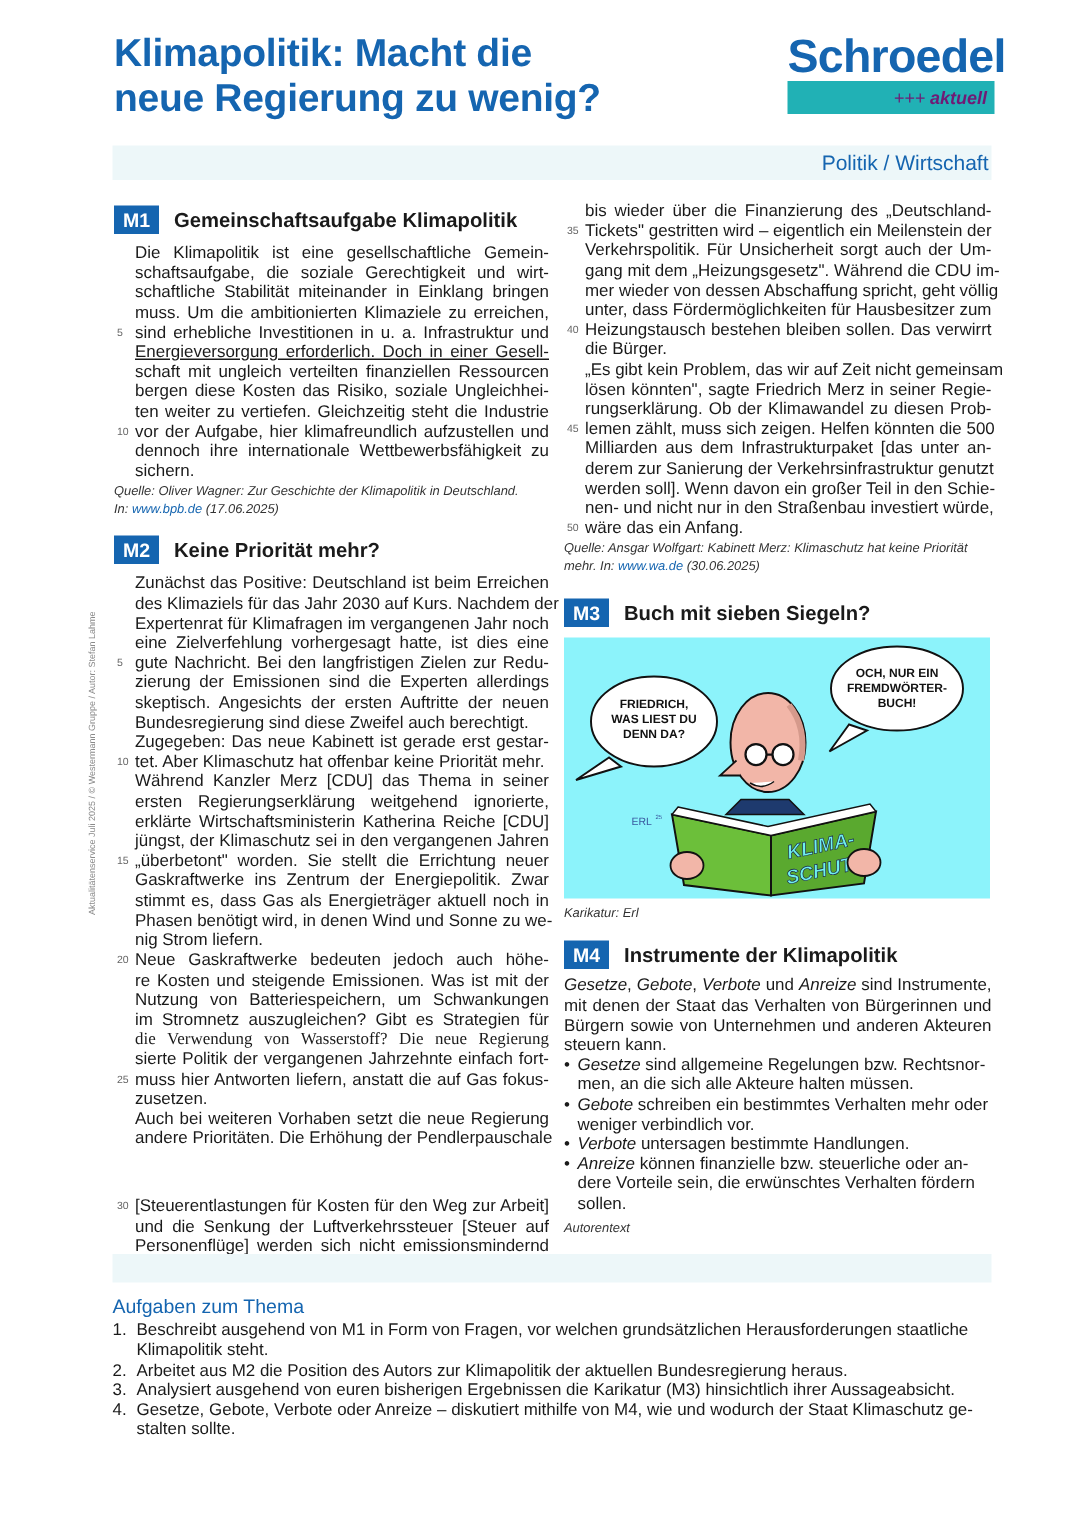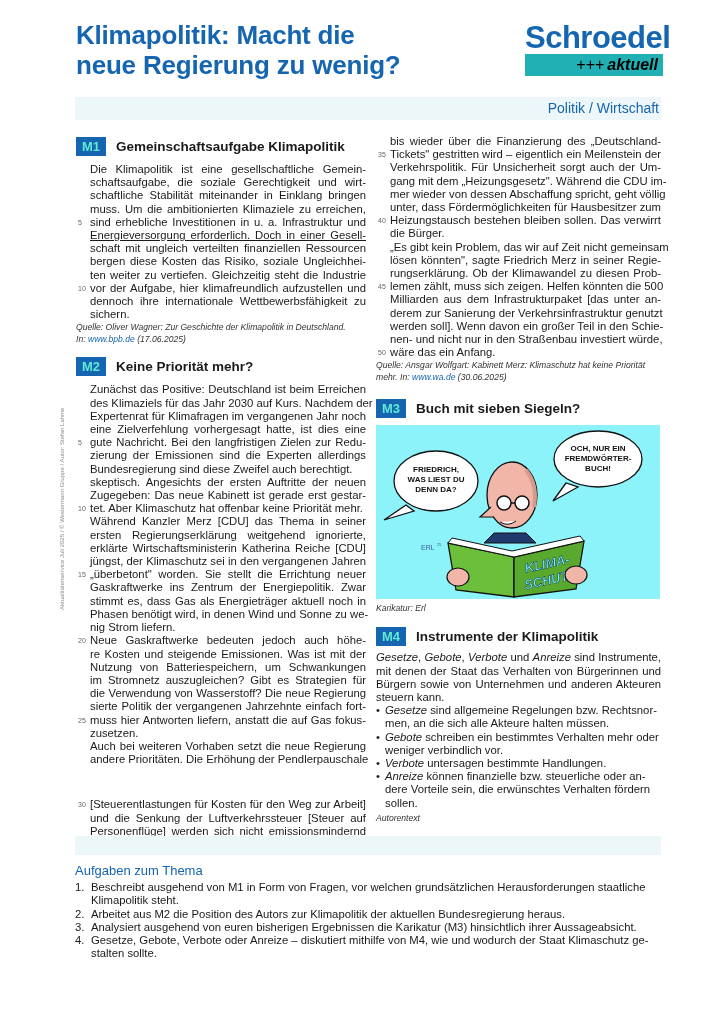--- a/index.html
+++ b/index.html
@@ -8,40 +8,40 @@
 
     .title {
       position: absolute; left: 76px; top: 20px; width: 420px;
       font-family: "Liberation Sans", sans-serif; font-size: 26px; line-height: 30px;
       color: #1565b0; letter-spacing: -0.2px;
     }
     .title span { display: block; }
 
     .logo { position: absolute; left: 525px; top: 22px; width: 138px; }
     .logo-brand { font-size: 31px; font-weight: bold; color: #1565b0; line-height: 31px; text-align: right; letter-spacing: -0.5px; }
-    .logo-bar { margin-top: 1px; background: #21b1b5; color: #000000; height: 22px; text-align: right; padding-right: 5px; font-size: 16px; line-height: 22px; font-style: italic; font-weight: bold; }
+    .logo-bar { margin-top: 1px; background: #21b1b5; color: #701a75; height: 22px; text-align: right; padding-right: 5px; font-size: 12px; line-height: 22px; font-style: italic; font-weight: bold; }
     .logo-bar .plus { font-style: normal; font-weight: normal; margin-right: 3px; }
 
     .subject-bar {
       position: absolute; left: 75px; top: 97px; width: 586px; height: 23px;
       background: #edf7f9; color: #1565b0; font-size: 14px; line-height: 23px; text-align: right; padding-right: 2px;
     }
 
     .vertical-credit {
       position: absolute; left: 57px; top: 610px; width: 260px; height: 10px;
       transform: rotate(-90deg); transform-origin: 0 0;
       font-size: 6px; color: #8a8a8a; white-space: nowrap; line-height: 10px;
     }
 
     .col { position: absolute; }
     .col-left { left: 76px; width: 290px; }
     .col-right { left: 376px; width: 285px; }
 
     .m-head { display: flex; align-items: center; height: 19px; }
-    .m-badge { background: #1565b0; color: #5eead4; font-weight: bold; font-size: 13px; width: 30px; height: 19px; line-height: 19px; text-align: center; margin-right: 10px; }
+    .m-badge { background: #1565b0; color: #ffffff; font-weight: bold; font-size: 13px; width: 30px; height: 19px; line-height: 19px; text-align: center; margin-right: 10px; }
     .m-title { font-weight: bold; font-size: 13.5px; color: #1a1a1a; }
 
     .text { position: relative; font-size: 11.3px; line-height: 13.2px; text-align: justify; hyphens: manual; }
     .lines { padding-left: 14px; }
     .ln { position: absolute; left: -12px; font-size: 7px; color: #666; line-height: 13.2px; }
     .source { font-size: 8.6px; font-style: italic; line-height: 11.5px; color: #333; margin-top: 1px; }
     .source .link { color: #1565b0; }
 
     .cartoon { margin-top: 7px; width: 284px; height: 174px; background: #8cf3fb; position: relative; overflow: hidden; }
     .caption { font-size: 8.6px; font-style: italic; color: #333; margin-top: 4px; }
@@ -113,38 +113,38 @@
       <span class="m-badge">M2</span>
       <span class="m-title">Keine Priorität mehr?</span>
     </div>
     <div class="text lines" style="margin-top:7px;" id="m2-body">
         <div style="position: relative; white-space: nowrap; text-align: justify; text-align-last: justify;"><span>Zunächst das Positive: Deutschland ist beim Erreichen</span></div>
         <div style="position: relative; white-space: nowrap; text-align: justify; text-align-last: justify;"><span>des Klimaziels für das Jahr 2030 auf Kurs. Nachdem der</span></div>
         <div style="position: relative; white-space: nowrap; text-align: justify; text-align-last: justify;"><span>Expertenrat für Klimafragen im vergangenen Jahr noch</span></div>
         <div style="position: relative; white-space: nowrap; text-align: justify; text-align-last: justify;"><span>eine Zielverfehlung vorhergesagt hatte, ist dies eine</span></div>
         <div style="position: relative; white-space: nowrap; text-align: justify; text-align-last: justify;"><span>gute Nachricht. Bei den langfristigen Zielen zur Redu-</span><span class="ln" style="top: 0px;">5</span></div>
         <div style="position: relative; white-space: nowrap; text-align: justify; text-align-last: justify;"><span>zierung der Emissionen sind die Experten allerdings</span></div>
+        <div style="position: relative; white-space: nowrap; text-align: justify; text-align-last: justify;"><span>skeptisch. Angesichts der ersten Auftritte der neuen</span></div>
         <div style="position: relative; white-space: nowrap; text-align: justify; text-align-last: left;"><span>Bundesregierung sind diese Zweifel auch berechtigt.</span></div>
-        <div style="position: relative; white-space: nowrap; text-align: justify; text-align-last: justify;"><span>skeptisch. Angesichts der ersten Auftritte der neuen</span></div>
         <div style="position: relative; white-space: nowrap; text-align: justify; text-align-last: justify;"><span>Zugegeben: Das neue Kabinett ist gerade erst gestar-</span></div>
         <div style="position: relative; white-space: nowrap; text-align: justify; text-align-last: left;"><span>tet. Aber Klimaschutz hat offenbar keine Priorität mehr.</span><span class="ln" style="top: 0px;">10</span></div>
         <div style="position: relative; white-space: nowrap; text-align: justify; text-align-last: justify;"><span>Während Kanzler Merz [CDU] das Thema in seiner</span></div>
         <div style="position: relative; white-space: nowrap; text-align: justify; text-align-last: justify;"><span>ersten Regierungserklärung weitgehend ignorierte,</span></div>
         <div style="position: relative; white-space: nowrap; text-align: justify; text-align-last: justify;"><span>erklärte Wirtschaftsministerin Katherina Reiche [CDU]</span></div>
         <div style="position: relative; white-space: nowrap; text-align: justify; text-align-last: justify;"><span>jüngst, der Klimaschutz sei in den vergangenen Jahren</span></div>
         <div style="position: relative; white-space: nowrap; text-align: justify; text-align-last: justify;"><span>„überbetont" worden. Sie stellt die Errichtung neuer</span><span class="ln" style="top: 0px;">15</span></div>
         <div style="position: relative; white-space: nowrap; text-align: justify; text-align-last: justify;"><span>Gaskraftwerke ins Zentrum der Energiepolitik. Zwar</span></div>
         <div style="position: relative; white-space: nowrap; text-align: justify; text-align-last: justify;"><span>stimmt es, dass Gas als Energieträger aktuell noch in</span></div>
         <div style="position: relative; white-space: nowrap; text-align: justify; text-align-last: justify;"><span>Phasen benötigt wird, in denen Wind und Sonne zu we-</span></div>
         <div style="position: relative; white-space: nowrap; text-align: justify; text-align-last: left;"><span>nig Strom liefern.</span></div>
         <div style="position: relative; white-space: nowrap; text-align: justify; text-align-last: justify;"><span>Neue Gaskraftwerke bedeuten jedoch auch höhe-</span><span class="ln" style="top: 0px;">20</span></div>
         <div style="position: relative; white-space: nowrap; text-align: justify; text-align-last: justify;"><span>re Kosten und steigende Emissionen. Was ist mit der</span></div>
         <div style="position: relative; white-space: nowrap; text-align: justify; text-align-last: justify;"><span>Nutzung von Batteriespeichern, um Schwankungen</span></div>
         <div style="position: relative; white-space: nowrap; text-align: justify; text-align-last: justify;"><span>im Stromnetz auszugleichen? Gibt es Strategien für</span></div>
-        <div style="position: relative; white-space: nowrap; text-align: justify; text-align-last: justify;"><span>die Verwendung von Wasserstoff? Die neue Regierung</span></div>
+        <div style="position: relative; white-space: nowrap; text-align: justify; text-align-last: justify; font-family: Liberation Serif, serif;"><span>die Verwendung von Wasserstoff? Die neue Regierung</span></div>
         <div style="position: relative; white-space: nowrap; text-align: justify; text-align-last: justify;"><span>sierte Politik der vergangenen Jahrzehnte einfach fort-</span></div>
         <div style="position: relative; white-space: nowrap; text-align: justify; text-align-last: justify;"><span>muss hier Antworten liefern, anstatt die auf Gas fokus-</span><span class="ln" style="top: 0px;">25</span></div>
         <div style="position: relative; white-space: nowrap; text-align: justify; text-align-last: left;"><span>zusetzen.</span></div>
         <div style="position: relative; white-space: nowrap; text-align: justify; text-align-last: justify;"><span>Auch bei weiteren Vorhaben setzt die neue Regierung</span></div>
         <div style="position: relative; white-space: nowrap; text-align: justify; text-align-last: justify;"><span>andere Prioritäten. Die Erhöhung der Pendlerpauschale</span></div>
         <div style="position: relative; white-space: nowrap; text-align: justify; text-align-last: justify; margin-top: 32px;"><span>[Steuerentlastungen für Kosten für den Weg zur Arbeit]</span><span class="ln" style="top: 0px;">30</span></div>
         <div style="position: relative; white-space: nowrap; text-align: justify; text-align-last: justify;"><span>und die Senkung der Luftverkehrssteuer [Steuer auf</span></div>
         <div style="position: relative; white-space: nowrap; text-align: justify; text-align-last: justify;"><span>Personenflüge] werden sich nicht emissionsmindernd</span></div>
         <div style="position: relative; white-space: nowrap; text-align: justify; text-align-last: left;"><span>auswirken und es dürfte nur eine Frage der Zeit sein,</span></div>
       </div>

